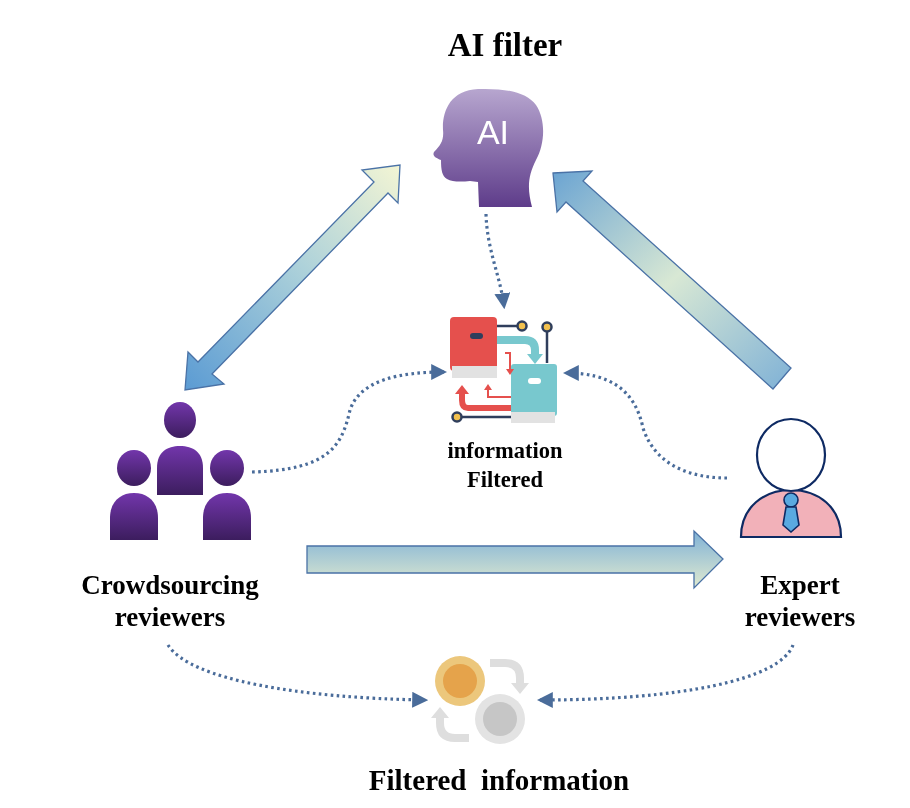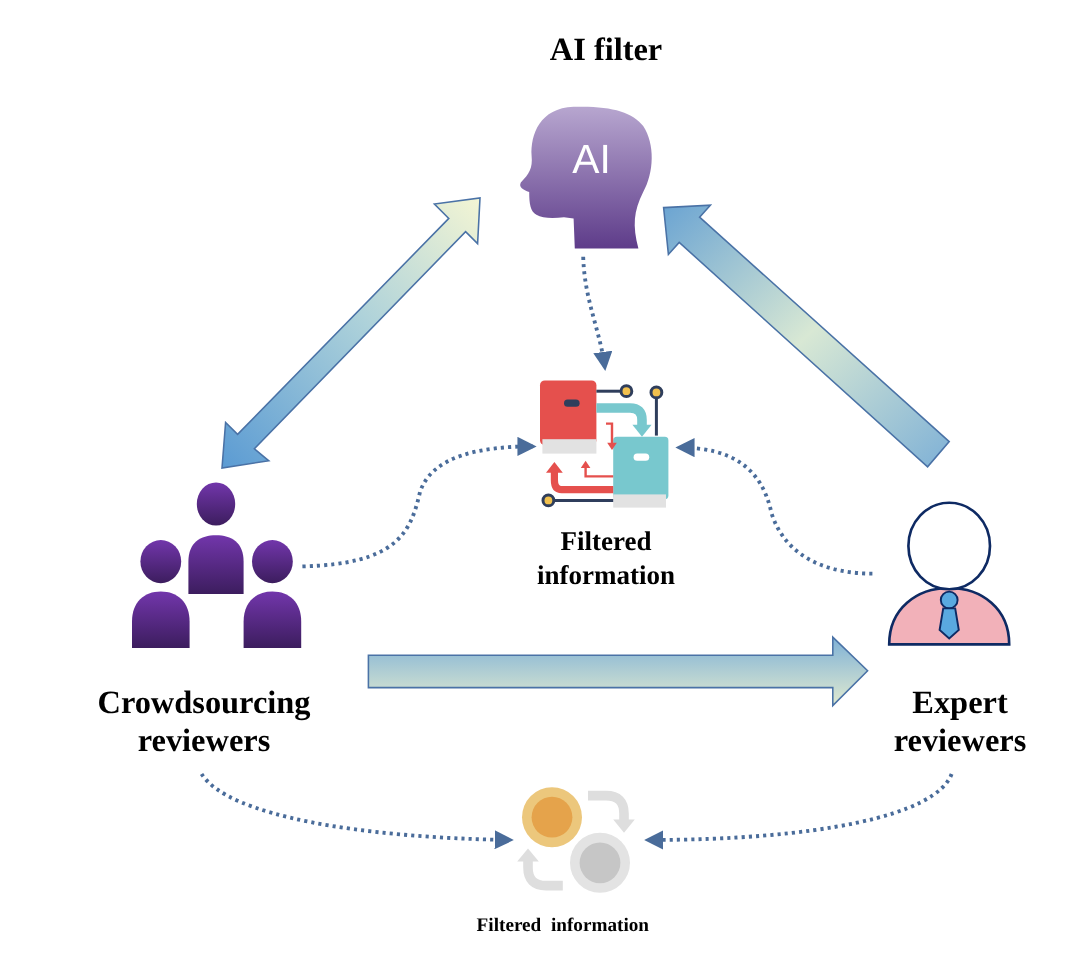--- a/index.html
+++ b/index.html
@@ -1,25 +1,25 @@
 <!DOCTYPE html>
 <html><head>
   <meta charset="utf-8">
   <style>
     html, body { margin: 0; padding: 0; background: #ffffff; }
     body { width: 910px; height: 808px; position: relative; overflow: hidden;
            font-family: "Liberation Serif", "DejaVu Serif", serif; }
     svg.canvas { position: absolute; left: 0; top: 0; width: 910px; height: 808px; }
     .label { position: absolute; font-weight: bold; color: #000; text-align: center;
              font-family: "Liberation Serif", "DejaVu Serif", serif; line-height: 1.18; }
-    .lbl-ai { left: 405px; top: 26px; width: 200px; font-size: 27px; }
+    .lbl-ai { left: 405px; top: 26px; width: 200px; font-size: 33px; }
     .lbl-crowd { left: 40px; top: 570px; width: 260px; font-size: 27px; }
     .lbl-expert { left: 705px; top: 570px; width: 190px; font-size: 27px; text-align: center; }
     .lbl-mid { left: 410px; top: 436px; width: 190px; font-size: 22.5px; line-height: 1.3; }
-    .lbl-bottom { left: 314px; top: 763px; width: 310px; font-size: 16px; white-space: pre; }
+    .lbl-bottom { left: 344px; top: 763px; width: 310px; font-size: 29px; white-space: pre; }
   </style>
 </head>
 <body>
 
 <svg class="canvas" viewBox="0 0 910 808" xmlns="http://www.w3.org/2000/svg">
   <defs>
     <linearGradient id="gAI" x1="0" y1="0" x2="0" y2="1">
       <stop offset="0" stop-color="#b7a6cf"></stop>
       <stop offset="1" stop-color="#5e3c8a"></stop>
     </linearGradient>
@@ -126,22 +126,22 @@
     <circle cx="460" cy="681" r="25" fill="#ecc77c"></circle>
     <circle cx="460" cy="681" r="17" fill="#e5a34b"></circle>
     <circle cx="500" cy="719" r="25" fill="#e3e3e3"></circle>
     <circle cx="500" cy="719" r="17" fill="#c6c6c6"></circle>
   </g>
 </svg>
 
 <div class="label lbl-ai">AI filter</div>
 
 <div class="label lbl-mid">
+  <div>information</div>
   <div>Filtered</div>
-  <div>information</div>
 </div>
 
 <div class="label lbl-crowd">
   <div>Crowdsourcing</div>
   <div>reviewers</div>
 </div>
 
 <div class="label lbl-expert">
   <div>Expert</div>
   <div>reviewers</div>

